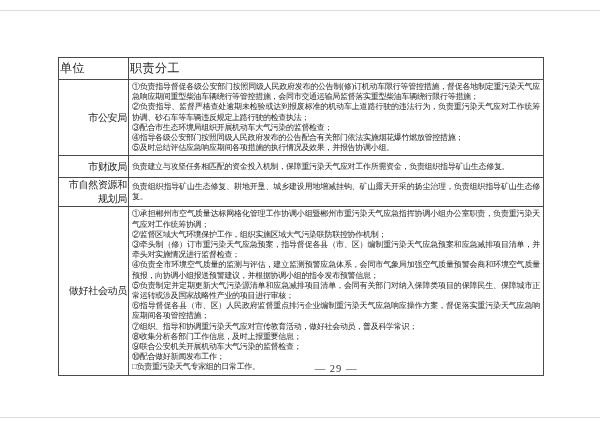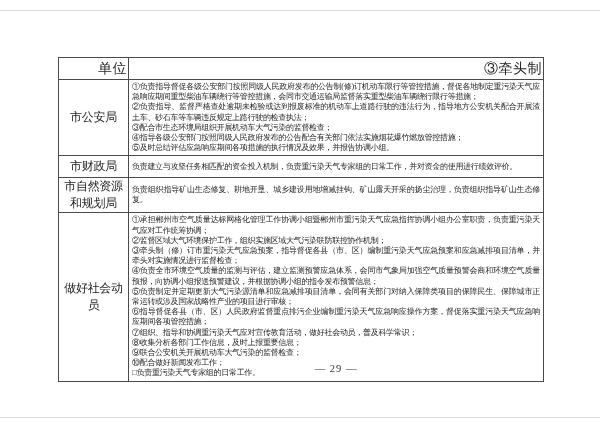--- a/index.html
+++ b/index.html
@@ -26,29 +26,29 @@
     border:1.5px solid #333333;
   }
   .resp th, .resp td {
     border:1px solid #4a4a4a;
     font-weight:normal;
     overflow:hidden;
   }
   .resp col.c-unit { width:70px; }
   .resp th {
     height:19px;
-    font-size:14px;
-    text-align:right;
+    font-size:12px;
+    text-align:left;
     vertical-align:middle;
     letter-spacing:0.5px;
   }
   td.unit {
-    text-align:center;
+    text-align:right;
     vertical-align:middle;
-    font-size:12px;
+    font-size:10px;
     letter-spacing:-0.3px;
     padding:0 1px;
   }
   td.duties {
     font-size:8px;
     letter-spacing:-0.3px;
     line-height:10.2px;
     padding:2px 3px;
     vertical-align:middle;
     text-align:justify;
@@ -76,35 +76,35 @@
 <div class="edge-line edge-top"></div>
 
 <table class="resp">
   <colgroup>
     <col class="c-unit">
     <col>
   </colgroup>
   <thead>
     <tr>
       <th>单位</th>
-      <th>③牵头制</th>
+      <th>职责分工</th>
     </tr>
   </thead>
   <tbody>
     <tr class="r-police">
       <td class="unit">市公安局</td>
       <td class="duties">①负责指导督促各级公安部门按照同级人民政府发布的公告制(修)订机动车限行等管控措施，督促各地制定重污染天气应急响应期间重型柴油车辆绕行等管控措施，会同市交通运输局监督落实重型柴油车辆绕行限行等措施；
-②负责指导、监督严格查处逾期未检验或达到报废标准的机动车上道路行驶的违法行为，指导地方公安机关配合开展渣土车、砂石车等车辆违反规定上路行驶的检查执法；
+②负责指导、监督严格查处逾期未检验或达到报废标准的机动车上道路行驶的违法行为，负责重污染天气应对工作统筹协调、砂石车等车辆违反规定上路行驶的检查执法；
 ③配合市生态环境局组织开展机动车大气污染的监督检查；
 ④指导各级公安部门按照同级人民政府发布的公告配合有关部门依法实施烟花爆竹燃放管控措施；
 ⑤及时总结评估应急响应期间各项措施的执行情况及效果，并报告协调小组。</td>
     </tr>
     <tr class="r-finance">
       <td class="unit">市财政局</td>
-      <td class="duties">负责建立与攻坚任务相匹配的资金投入机制，负责重污染天气专家组的日常工作，并对资金的使用进行绩效评价。</td>
+      <td class="duties">负责建立与攻坚任务相匹配的资金投入机制，保障重污染天气应对工作所需资金，负责组织指导矿山生态修复。</td>
     </tr>
     <tr class="r-natres">
       <td class="unit">市自然资源和规划局</td>
       <td class="duties">负责组织指导矿山生态修复、耕地开垦、城乡建设用地增减挂钩、矿山露天开采的扬尘治理，负责组织指导矿山生态修复。</td>
     </tr>
     <tr class="r-eco">
       <td class="unit">做好社会动员</td>
       <td class="duties">①承担郴州市空气质量达标网格化管理工作协调小组暨郴州市重污染天气应急指挥协调小组办公室职责，负责重污染天气应对工作统筹协调；
 ②监督区域大气环境保护工作，组织实施区域大气污染联防联控协作机制；
 ③牵头制（修）订市重污染天气应急预案，指导督促各县（市、区）编制重污染天气应急预案和应急减排项目清单，并牵头对实施情况进行监督检查；

